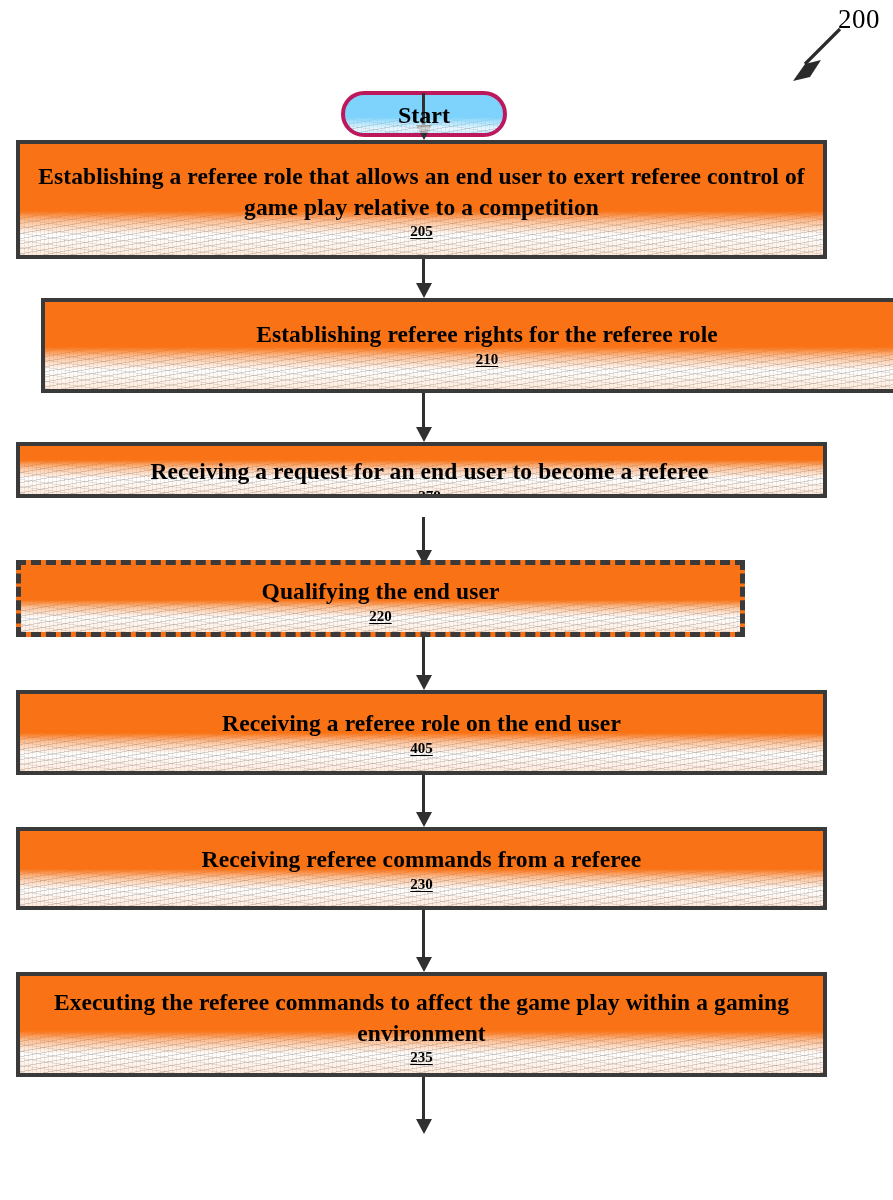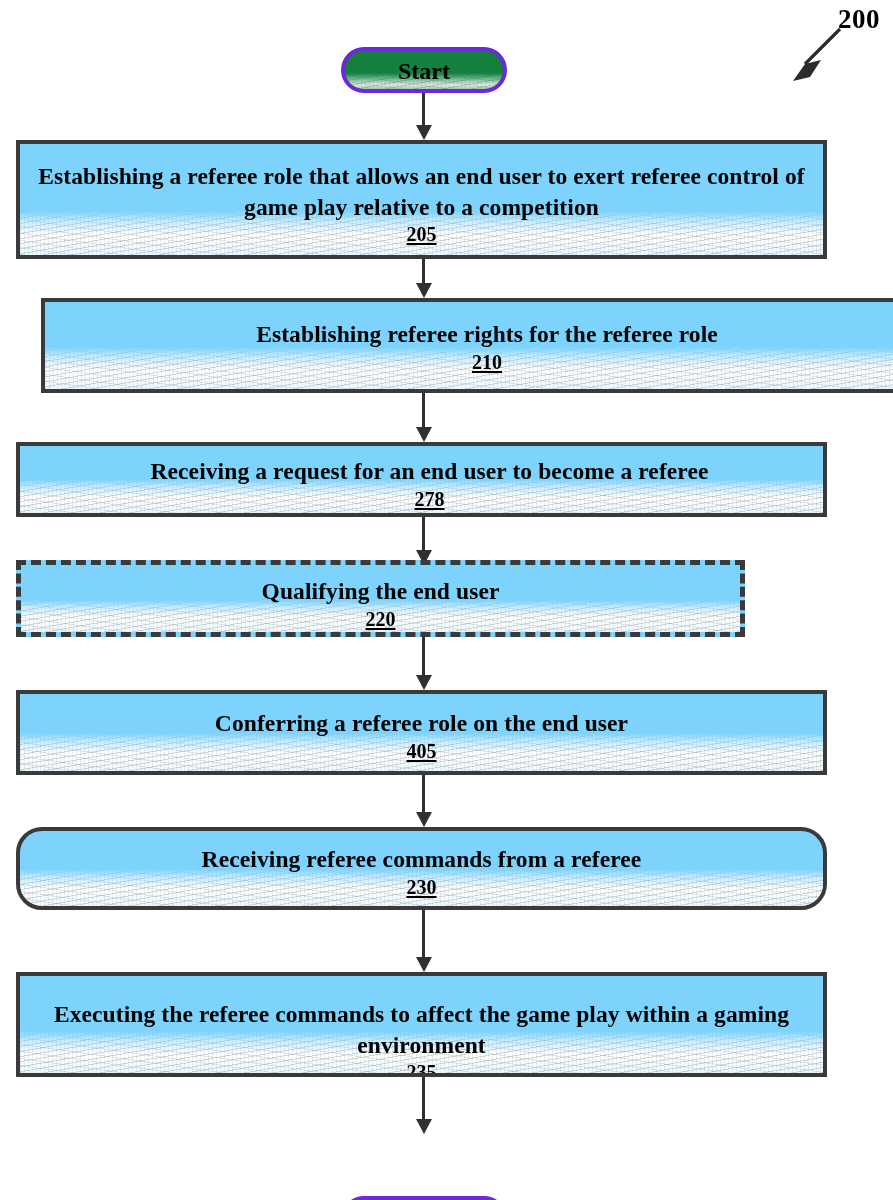--- a/index.html
+++ b/index.html
@@ -21,78 +21,79 @@
     width: 893px;
     height: 1200px;
   }
 
   
   .fig-ref {
     position: absolute;
     top: 4px;
     left: 838px;
     font-size: 27px;
-    font-weight: bold;
+    font-weight: normal;
     letter-spacing: 0.5px;
     font-family: "Liberation Serif", "DejaVu Serif", serif;
   }
   .fig-ref-arrow {
     position: absolute;
     top: 26px;
     left: 783px;
     width: 60px;
     height: 58px;
   }
 
   
   .terminal {
     position: absolute;
     box-sizing: border-box;
-    border: 4px solid #6d28d9;
+    border: 4px solid #be185d;
     border-radius: 26px;
-    background: #15803d;
+    background: #7dd3fc;
     overflow: hidden;
+    margin-top: 44px;
   }
   .terminal .t-label {
     position: absolute;
     left: 0;
     right: 0;
     top: 7px;
     text-align: center;
     font-size: 24px;
     font-weight: bold;
     z-index: 3;
     white-space: nowrap;
   }
 
   
   .pbox {
     position: absolute;
     box-sizing: border-box;
     border: 4px solid #3a3a3a;
-    background: #7dd3fc;
+    background: #f97316;
     overflow: hidden;
   }
   .pbox.dashed {
     border: 5px dashed #3a3a3a;
   }
   .pbox-inner {
     position: relative;
     z-index: 3;
     text-align: center;
     padding: 0 14px;
   }
   .pbox-text {
     font-size: 23.5px;
     font-weight: bold;
     line-height: 1.30;
     letter-spacing: 0.1px;
   }
   .pbox-num {
-    font-size: 20px;
+    font-size: 15px;
     font-weight: bold;
     text-decoration: underline;
     text-underline-offset: 2px;
     margin-top: 1px;
   }
 
   
   .texture {
     position: absolute;
     left: 0;
@@ -194,21 +195,21 @@
       <div class="pbox-text">Establishing referee rights for the referee role</div>
       <div class="pbox-num">210</div>
     </div>
   </div>
 
   <div class="connector" style="left:414px; top:393px; height:49px;">
     <div class="stem" style="height:34px;"></div>
     <div class="head"></div>
   </div>
 
-  <div class="pbox" style="left:16px; top:442px; width:811px; height:75px; padding-top:10px;padding-left:16px;">
+  <div class="pbox" style="left:16px; top:442px; width:811px; height:56px; padding-top:10px;padding-left:16px;">
     <div class="texture" style="height:34px;"></div>
     <div class="pbox-inner">
       <div class="pbox-text">Receiving a request for an end user to become a referee</div>
       <div class="pbox-num">278</div>
     </div>
   </div>
 
   <div class="connector" style="left:414px; top:517px; height:48px;">
     <div class="stem" style="height:33px;"></div>
     <div class="head"></div>
@@ -223,44 +224,44 @@
   </div>
 
   <div class="connector" style="left:414px; top:637px; height:53px;">
     <div class="stem" style="height:38px;"></div>
     <div class="head"></div>
   </div>
 
   <div class="pbox" style="left:16px; top:690px; width:811px; height:85px; padding-top:14px;">
     <div class="texture" style="height:38px;"></div>
     <div class="pbox-inner">
-      <div class="pbox-text">Conferring a referee role on the end user</div>
+      <div class="pbox-text">Receiving a referee role on the end user</div>
       <div class="pbox-num">405</div>
     </div>
   </div>
 
   <div class="connector" style="left:414px; top:775px; height:52px;">
     <div class="stem" style="height:37px;"></div>
     <div class="head"></div>
   </div>
 
-  <div class="pbox" style="left:16px; top:827px; width:811px; height:83px; padding-top:13px;border-radius:26px;">
+  <div class="pbox" style="left:16px; top:827px; width:811px; height:83px; padding-top:13px;">
     <div class="texture" style="height:37px;"></div>
     <div class="pbox-inner">
       <div class="pbox-text">Receiving referee commands from a referee</div>
       <div class="pbox-num">230</div>
     </div>
   </div>
 
   <div class="connector" style="left:414px; top:910px; height:62px;">
     <div class="stem" style="height:47px;"></div>
     <div class="head"></div>
   </div>
 
-  <div class="pbox" style="left:16px; top:972px; width:811px; height:105px; padding-top:23px;">
+  <div class="pbox" style="left:16px; top:972px; width:811px; height:105px; padding-top:11px;">
     <div class="texture" style="height:42px;"></div>
     <div class="pbox-inner">
       <div class="pbox-text">Executing the referee commands to affect the game play within a gaming environment</div>
       <div class="pbox-num">235</div>
     </div>
   </div>
 
   <div class="connector" style="left:414px; top:1077px; height:57px;">
     <div class="stem" style="height:42px;"></div>
     <div class="head"></div>

